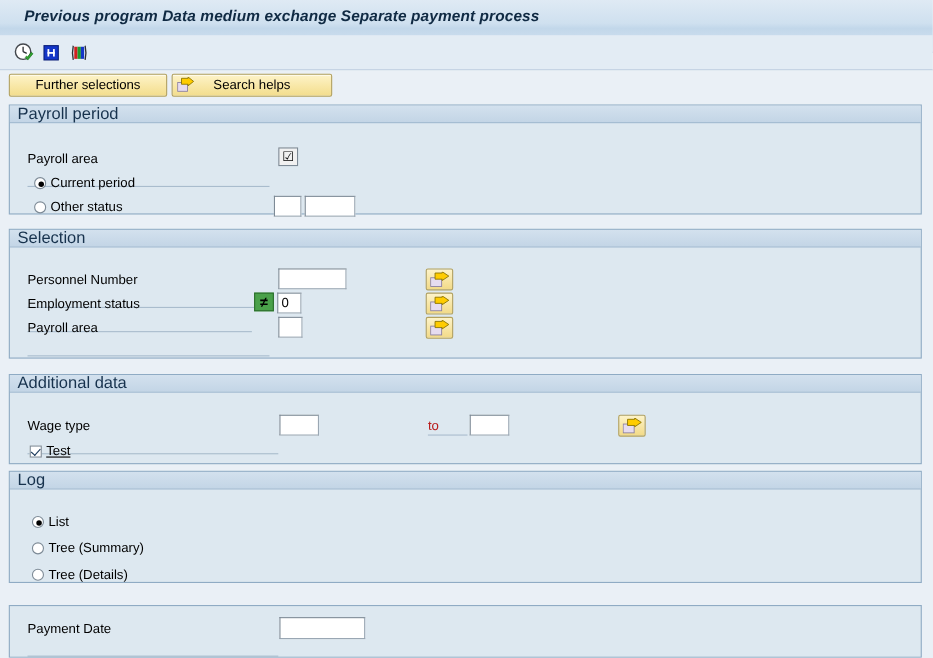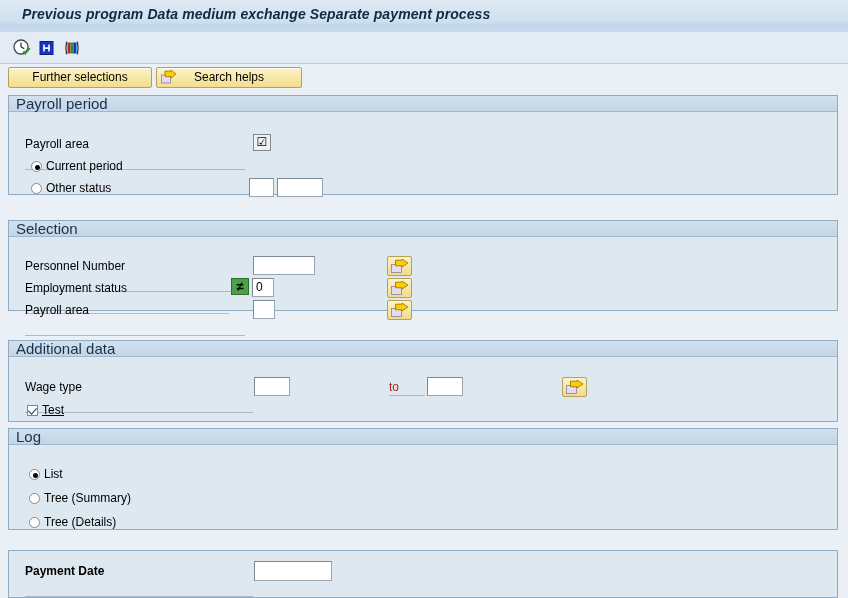--- a/index.html
+++ b/index.html
@@ -184,21 +184,21 @@
 
     <div class="radio" style="left:22px;top:69px;">
       <span class="dot"></span><span>Other status</span>
     </div>
 
     <div class="finput" style="left:240px;top:66px;width:25px;height:19px;"></div>
     <div class="finput" style="left:268px;top:66px;width:46px;height:19px;"></div>
   </div>
 </div>
 
-<div class="panel" style="top:220px;height:91px;">
+<div class="panel" style="top:208px;height:118px;">
   <div class="panel-hd">Selection</div>
   <div class="panel-bd" style="height:100px;">
 
     <div class="flabel" style="left:16px;top:22px;width:220px;">Personnel Number</div>
     <div class="finput" style="left:244px;top:19px;width:62px;height:19px;"></div>
     <div class="arrbtn" style="left:378px;top:19px;">
       <svg width="18" height="15" viewBox="0 0 18 15">
         <rect x="0.5" y="5.5" width="10" height="8" fill="#e6dcf0" stroke="#8a7fa0" stroke-width=".8"></rect>
         <path d="M4.5 1.2 H11 V0 L17 4 L11 8 V6.8 H4.5 Z" fill="#ffcc00" stroke="#8a7300" stroke-width=".8"></path>
       </svg>
@@ -260,17 +260,17 @@
       <span class="dot"></span><span>Tree (Summary)</span>
     </div>
 
     <div class="radio" style="left:20px;top:70px;">
       <span class="dot"></span><span>Tree (Details)</span>
     </div>
   </div>
 </div>
 
 <div class="panel nohdr" style="top:550px;height:48px;">
-  <div class="panel-bd" style="height:46px;font-weight:bold;">
+  <div class="panel-bd" style="height:46px;">
     <div class="flabel" style="left:16px;top:13px;width:228px;">Payment Date</div>
     <div class="finput" style="left:245px;top:10px;width:78px;height:20px;"></div>
   </div>
 </div>
 
 </body></html>

